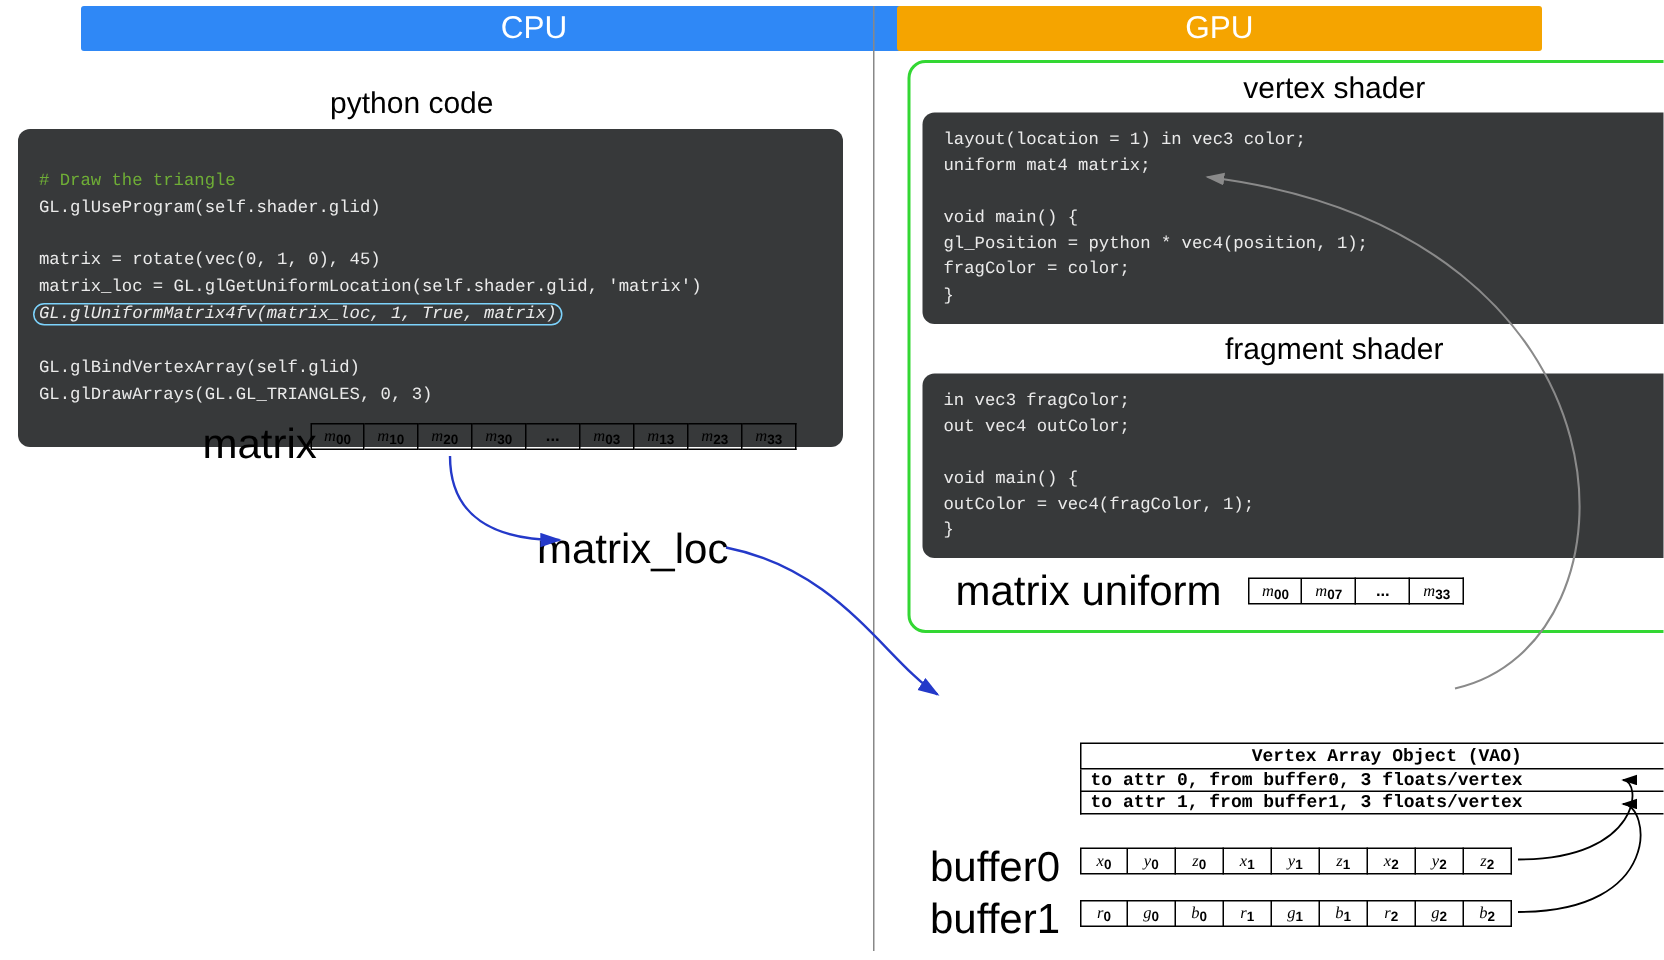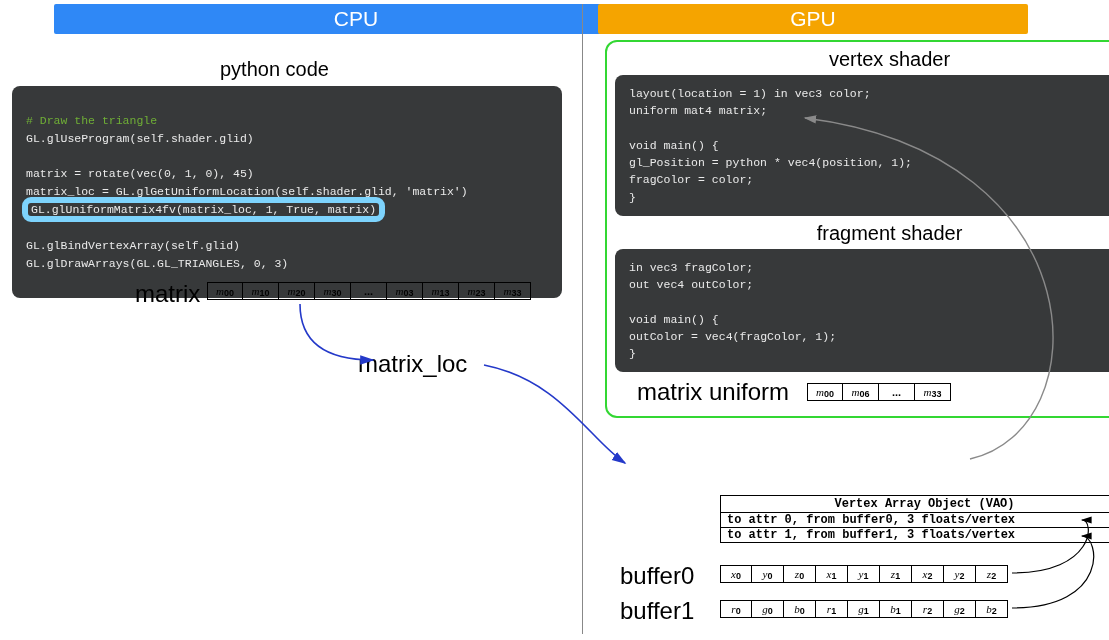--- a/index.html
+++ b/index.html
@@ -32,24 +32,25 @@
     background: #37393a;
     color: #eaeaea;
     border-radius: 8px;
     padding: 26px 14px;
     font-family: "Courier New", monospace;
     font-size: 11.5px;
     line-height: 1.55;
   }
   .code-box .comment { color: #6fae36; }
   .code-box .hl {
-    border: 6px solid #7dd3fc;
+    border: 1px solid #7dd3fc;
     border-radius: 9px;
     padding: 0 3px;
     margin-left: -4px;
+    font-style: italic;
   }
 
   .shader-group {
     position: absolute;
     left: 605px;
     top: 40px;
     width: 569px;
     border: 2px solid #33d733;
     border-radius: 12px;
     padding: 4px 8px 10px 8px;
@@ -59,21 +60,21 @@
     background: #37393a;
     color: #eaeaea;
     border-radius: 8px;
     padding: 10px 14px;
     font-family: "Courier New", monospace;
     font-size: 11.5px;
     line-height: 1.5;
     margin-bottom: 6px;
   }
 
-  .label { position: absolute; font-size: 24px; }
+  .label { position: absolute; font-size: 28px; }
 
   .cells { position: absolute; display: flex; }
   .cells .cell {
     border: 1px solid #000;
     border-left: none;
     height: 18px;
     display: flex;
     align-items: center;
     justify-content: center;
     font-family: Arial, sans-serif;
@@ -190,21 +191,21 @@
   </div>
   <div style="display:flex; align-items:center; gap:18px; margin-top:6px; padding-left:22px;">
     <span class="label" style="position:static;">matrix uniform</span>
     <span class="cells" id="uniform-cells" style="position:static;">
         <div class="cell" style="width: 36px;">
           <span><i>m</i></span>
           <sub>00</sub>
         </div>
         <div class="cell" style="width: 36px;">
           <span><i>m</i></span>
-          <sub>06</sub>
+          <sub>07</sub>
         </div>
         <div class="cell" style="width: 36px;">...</div>
         <div class="cell" style="width: 36px;">
           <span><i>m</i></span>
           <sub>33</sub>
         </div>
       </span>
   </div>
 </div>
 

